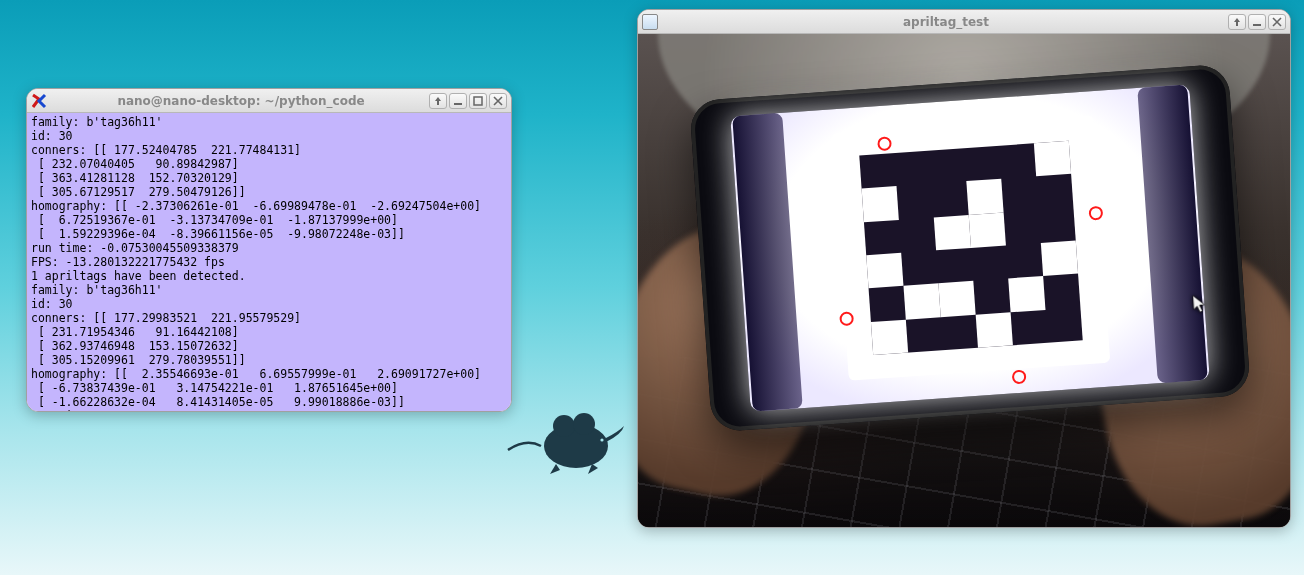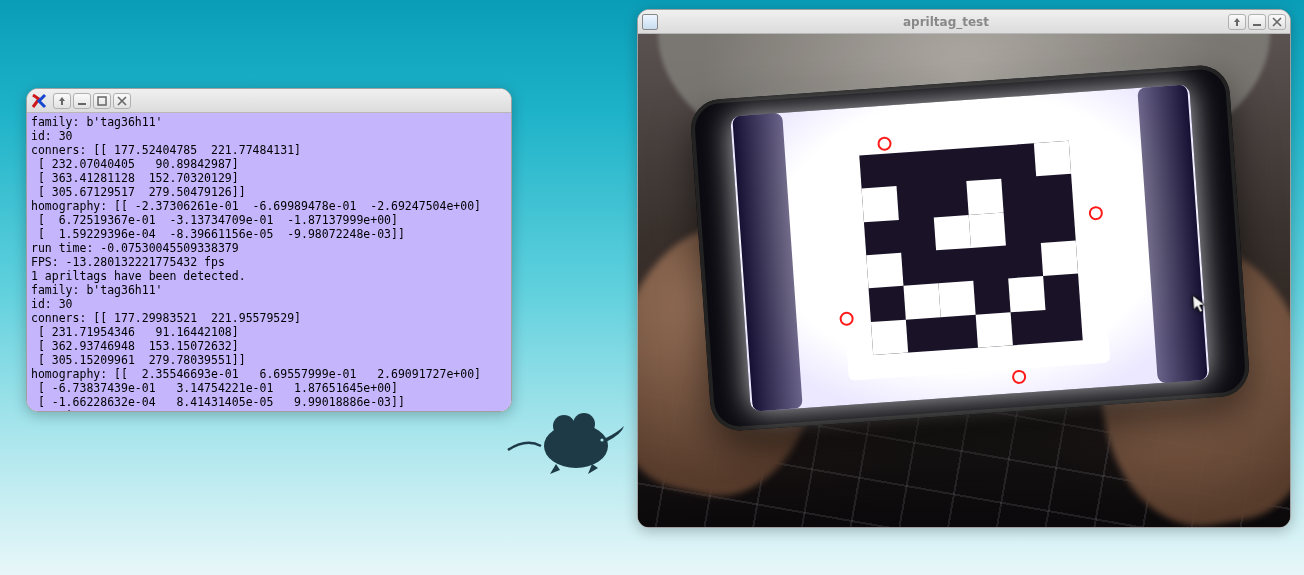--- a/index.html
+++ b/index.html
@@ -224,20 +224,21 @@
 </svg>
 
 <div id="terminal-window" class="window">
   <div class="titlebar">
     <span class="app-icon">
       <svg viewBox="0 0 16 16">
         <path d="M2 2 L8 6 L2 14" stroke="#d01818" stroke-width="3" fill="none"></path>
         <path d="M14 2 L8 8 L14 14" stroke="#1848d0" stroke-width="3" fill="none"></path>
       </svg>
     </span>
+    <span class="title-text">nano@nano-desktop: ~/python_code</span>
     <div class="win-controls">
       <div class="win-btn">
         <svg viewBox="0 0 10 10">
             <path d="M5 1 L8 5 L6 5 L6 9 L4 9 L4 5 L2 5 Z" fill="#666"></path>
           </svg>
       </div>
       <div class="win-btn">
         <svg viewBox="0 0 10 10">
             <rect x="1" y="7" width="8" height="2" fill="#666"></rect>
           </svg>

